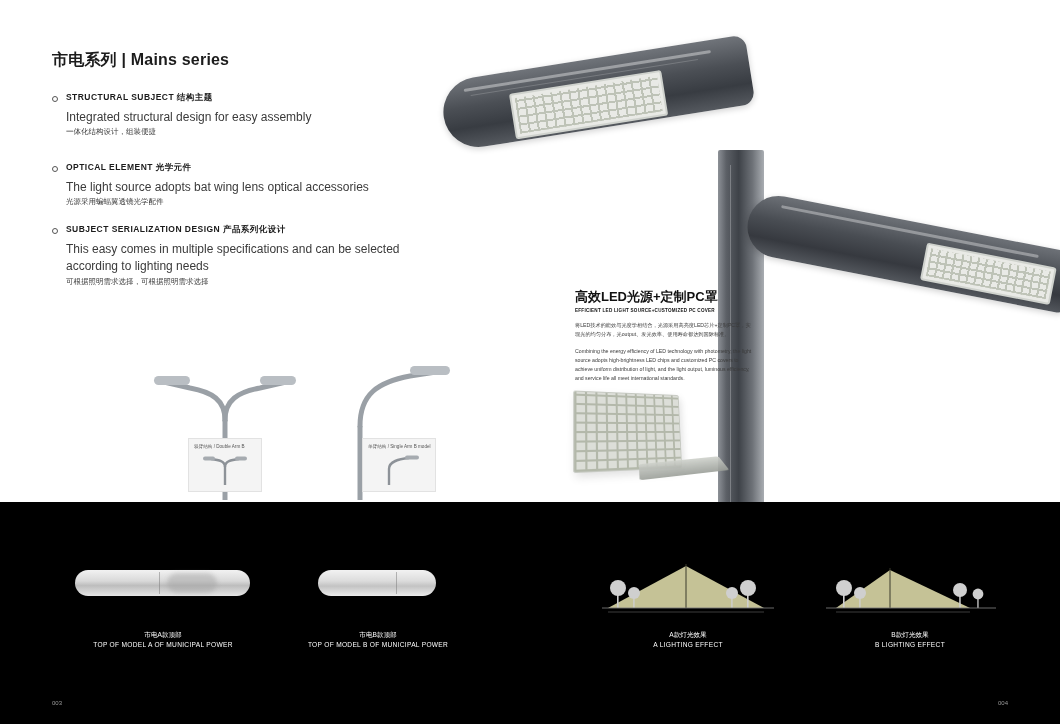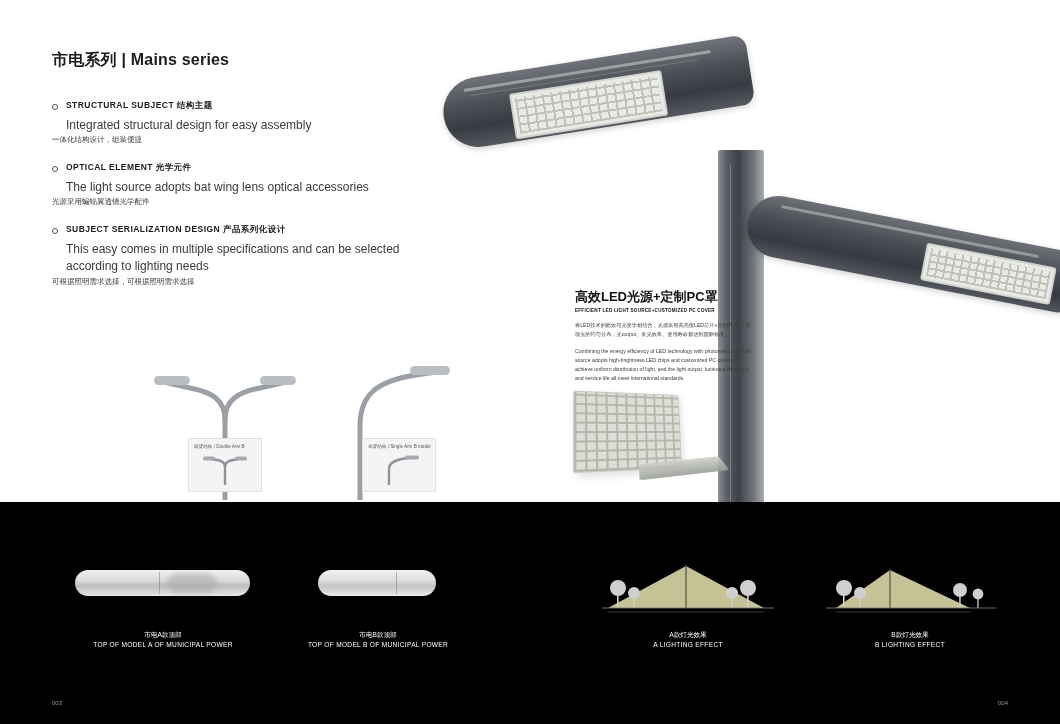--- a/index.html
+++ b/index.html
@@ -22,21 +22,21 @@
 
   .feature{position:absolute;left:52px;width:390px;}
   .feature .dot{
     position:absolute;left:0;top:4px;width:6px;height:6px;border-radius:50%;
     border:1px solid #555;box-sizing:border-box;
   }
   .feature .head{
     margin-left:14px;font-size:8.5px;font-weight:700;color:#1b1b1b;letter-spacing:.45px;
   }
   .feature .l1{margin-left:14px;margin-top:5px;font-size:12px;color:#3a3a3a;line-height:1.45;}
-  .feature .l2{margin-top:1px;font-size:7.5px;color:#3a3a3a;line-height:1.45;}
+  .feature .l2{margin-left:14px;margin-top:1px;font-size:7.5px;color:#3a3a3a;line-height:1.45;}
 
   
   .lamp-art{position:absolute;left:430px;top:0;width:640px;height:505px;}
 
   
   .pole{
     position:absolute;left:288px;top:150px;width:46px;height:355px;
     background:linear-gradient(90deg,#8d9197 0%,#5c6066 18%,#3e4248 45%,#6e7278 75%,#a9adb2 100%);
     border-radius:2px;
   }
@@ -153,21 +153,21 @@
 </style>
 </head>
 <body>
 
 <div class="page">
 
   <div class="top-white">
 
     <div class="title">市电系列 | Mains series</div>
 
-    <div class="feature" style="top:100px;">
+    <div class="feature" style="top:92px;">
       <span class="dot"></span>
       <div class="head">STRUCTURAL SUBJECT 结构主题</div>
       <div class="l1">Integrated structural design for easy assembly</div>
       <div class="l2">一体化结构设计，组装便捷</div>
     </div>
 
     <div class="feature" style="top:162px;">
       <span class="dot"></span>
       <div class="head">OPTICAL ELEMENT 光学元件</div>
       <div class="l1">The light source adopts bat wing lens optical accessories</div>

